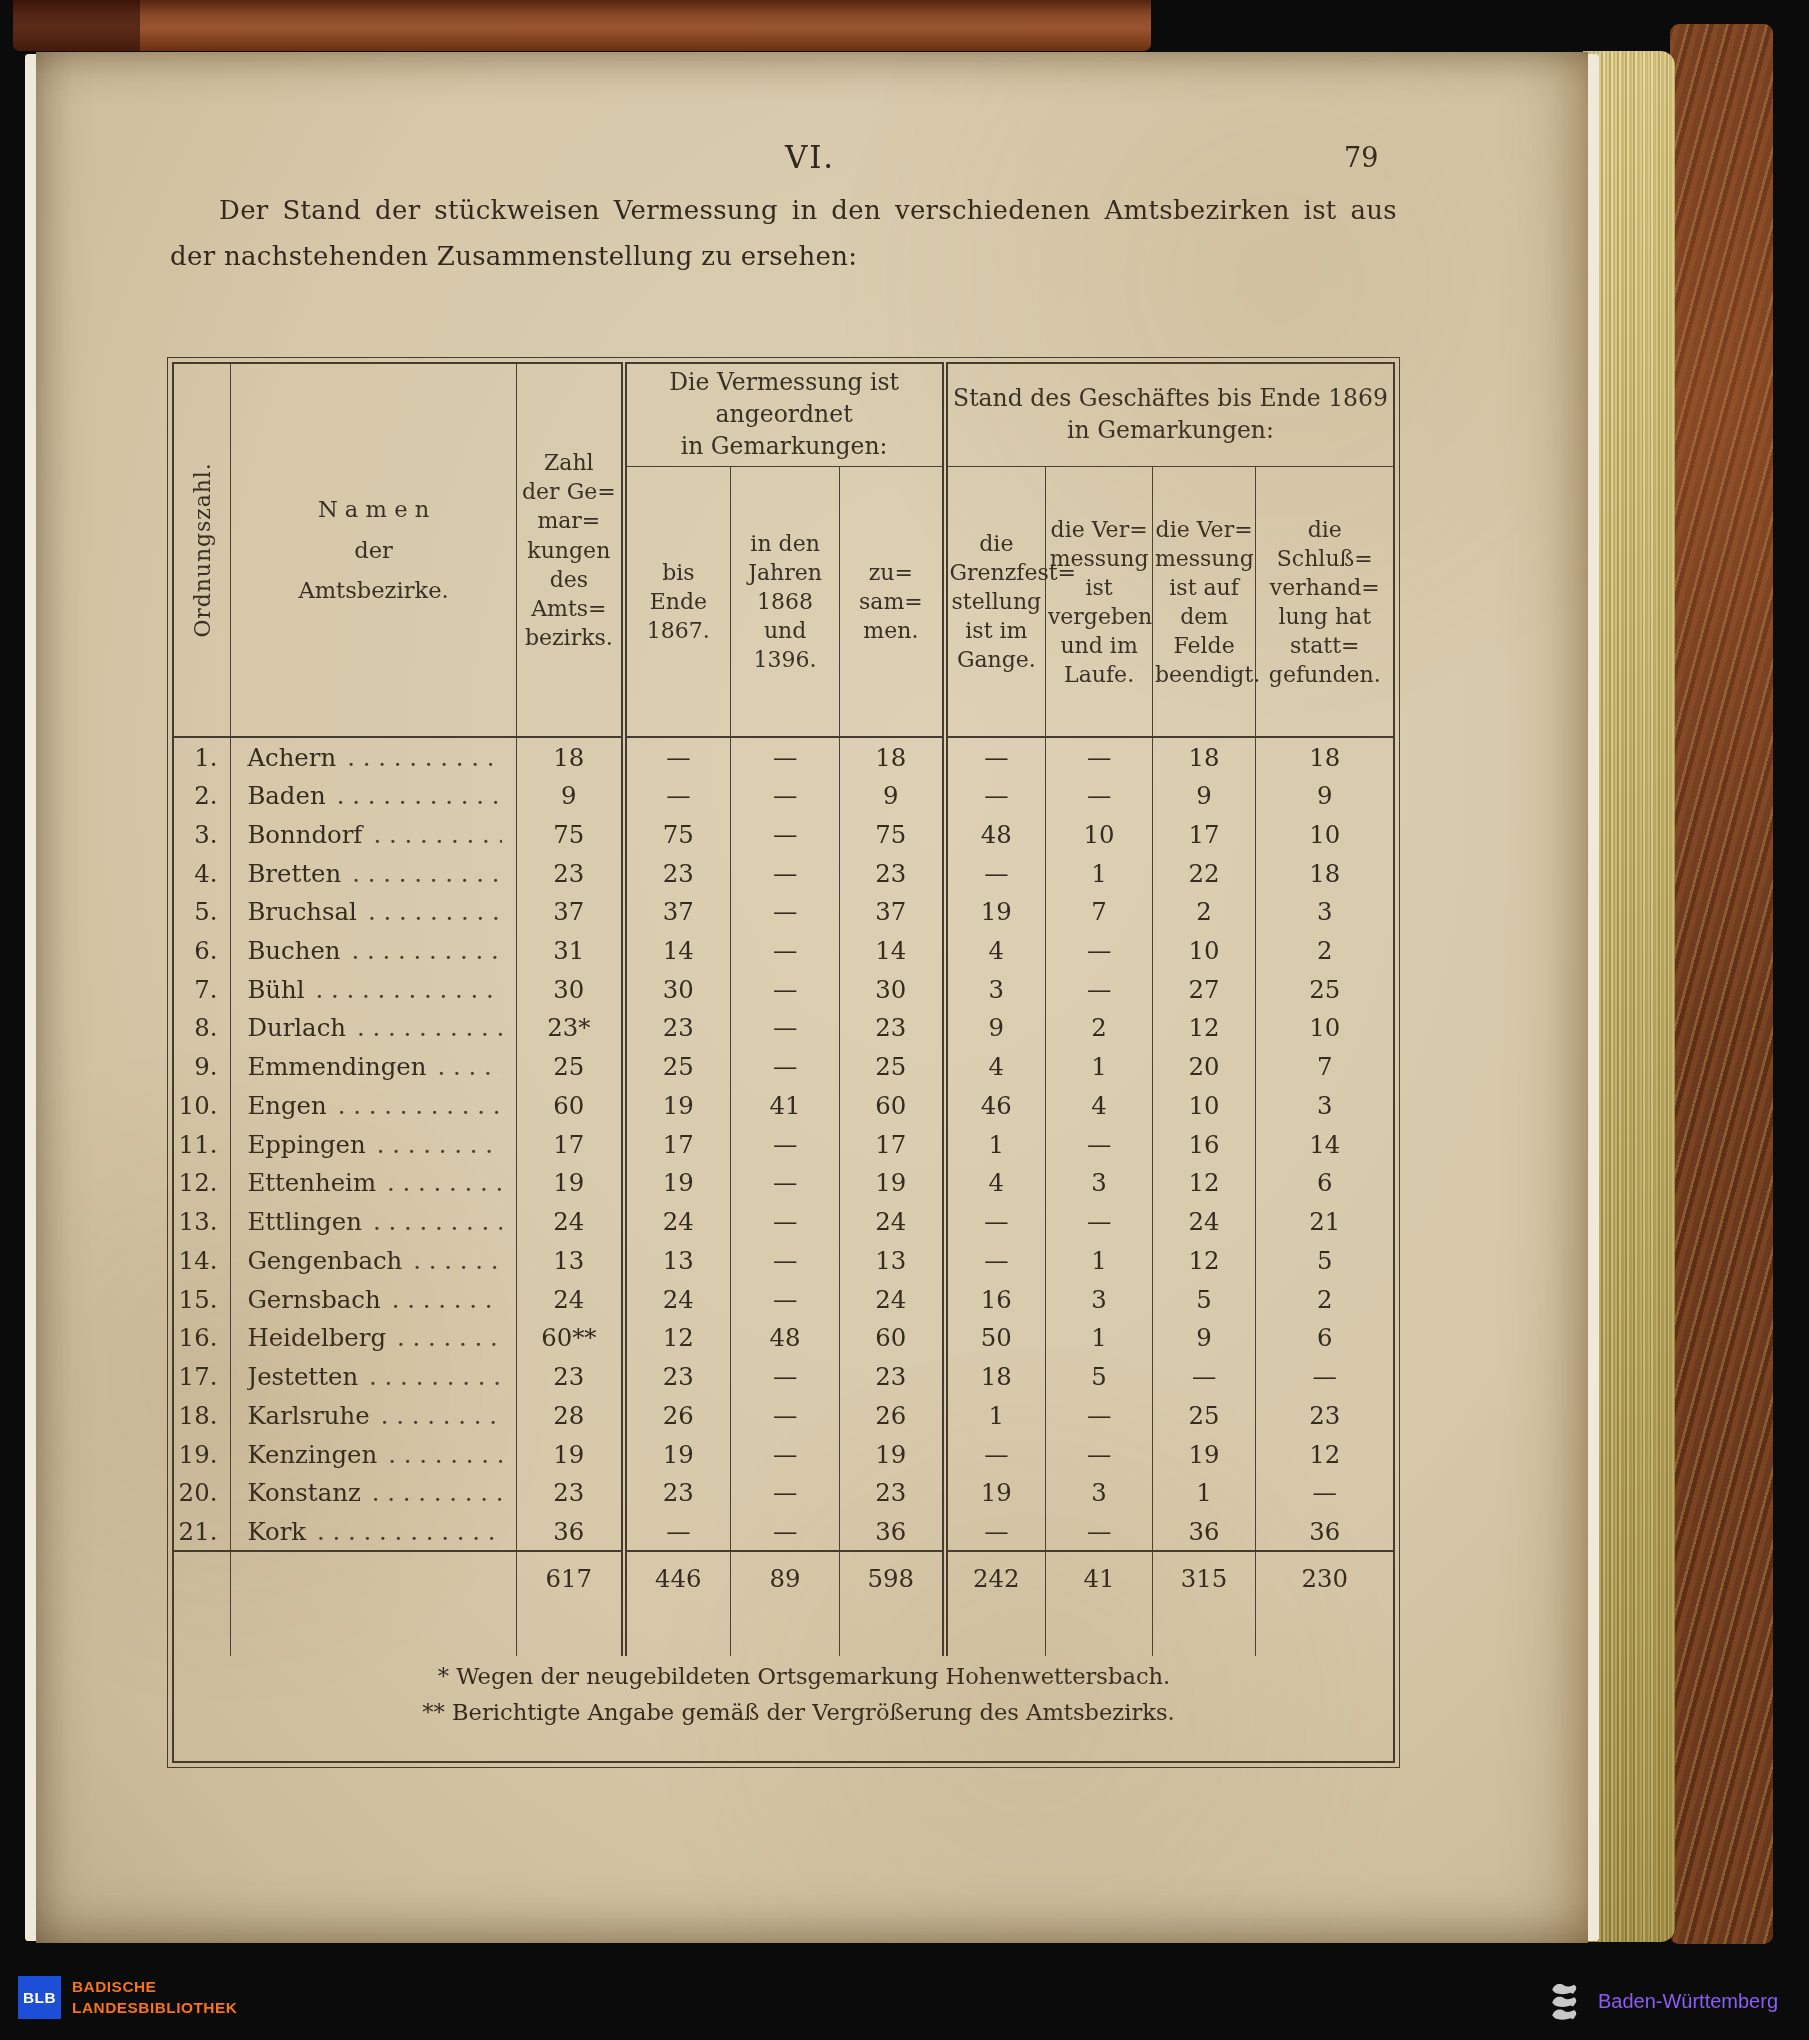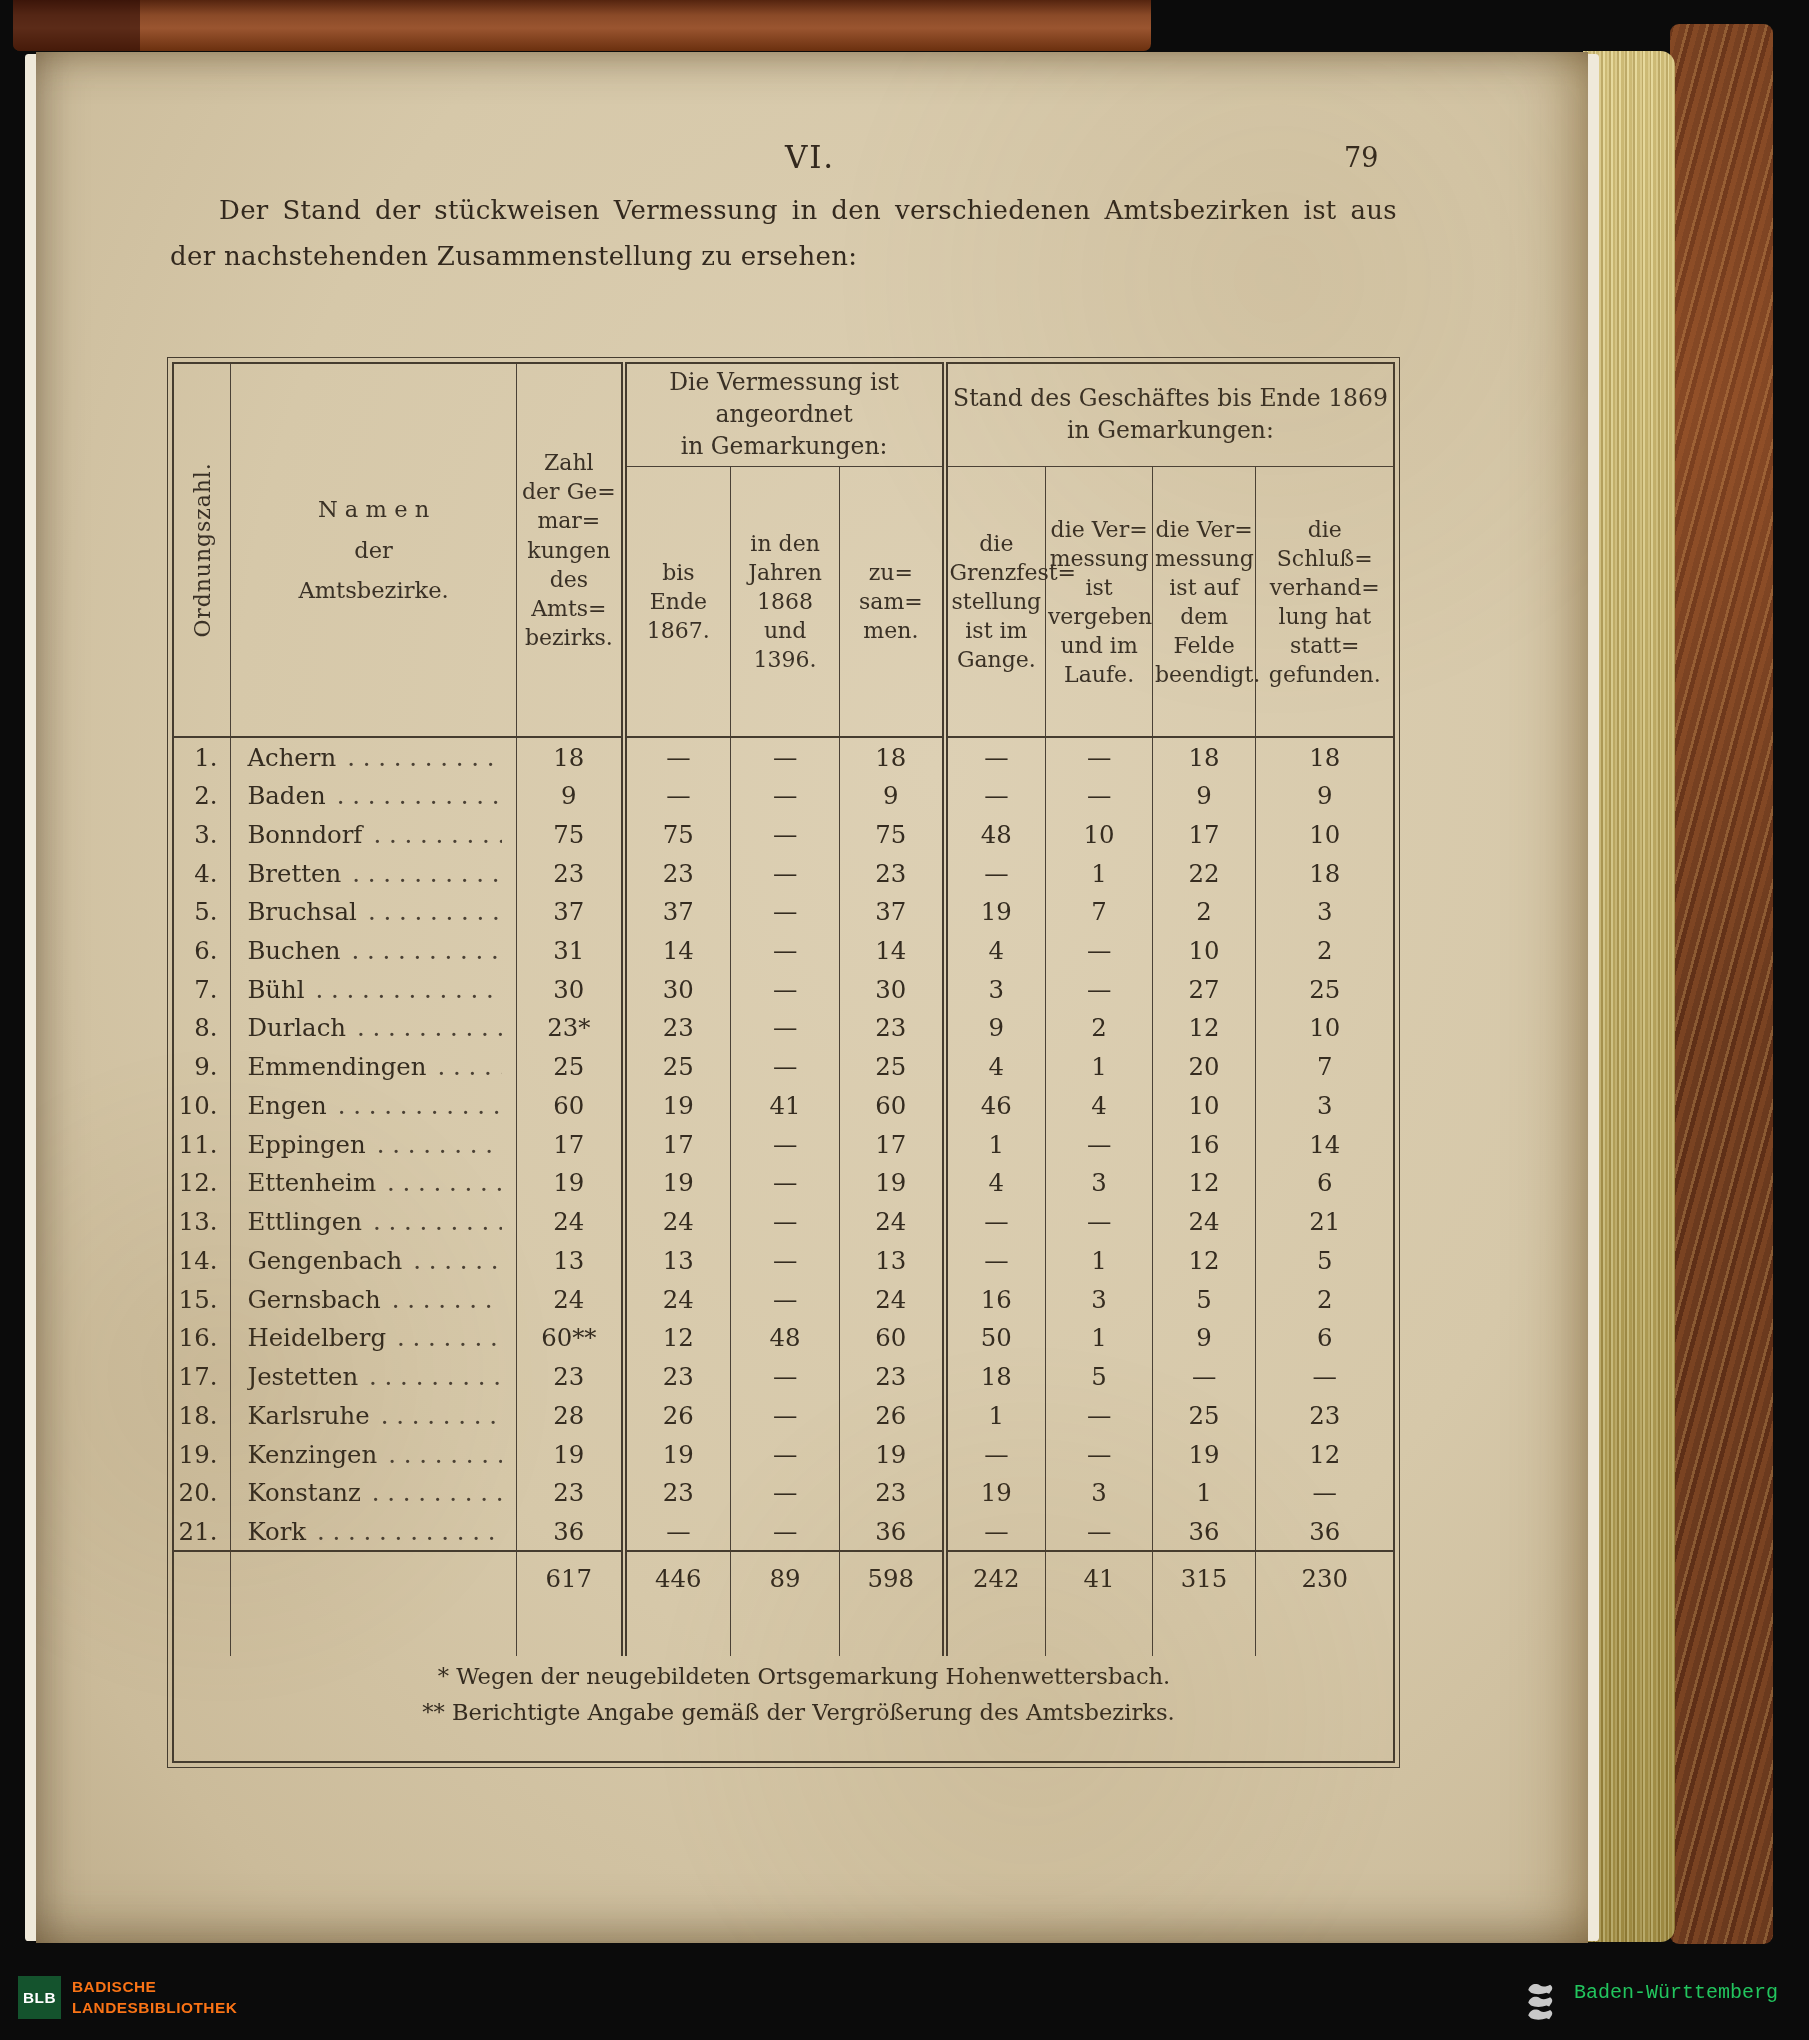--- a/index.html
+++ b/index.html
@@ -69,26 +69,26 @@
   tr.totals{height:52px;}
   tr.totals td{border-top:2.7px solid #453c2f;}
   tr.filler{height:51px;}
   tr.fnrow td{vertical-align:bottom;padding-bottom:31px;text-align:center;font-size:22.6px;line-height:1.6;
     border-left:0;border-right:0;}
   .fn1{margin-left:41px;}
   .fn2{margin-left:30px;}
 
   
   .footer-left{position:absolute;left:18px;top:1976px;display:flex;gap:11px;align-items:center;}
-  .blb-badge{width:43px;height:43px;background:#14532d;color:#fff;display:flex;align-items:center;
+  .blb-badge{width:43px;height:43px;background:#1d4ed8;color:#fff;display:flex;align-items:center;
     justify-content:center;font:bold 15.4px "Liberation Sans", sans-serif;letter-spacing:0.5px;}
   .blb-text{color:#f97316;font-family:"Liberation Sans", sans-serif;font-weight:bold;font-size:15.4px;
     line-height:1.3;letter-spacing:0.5px;}
-  .footer-right{position:absolute;right:31px;top:1981px;display:flex;gap:12.7px;
-    color:#22c55e;font-family:Liberation Mono, monospace;font-size:20px;}
+  .footer-right{position:absolute;right:31px;top:1981px;display:flex;gap:12.7px;align-items:center;
+    color:#8b5cf6;font-family:Liberation Sans, sans-serif;font-size:20px;}
   .arms{width:40px;height:40px;}
 </style>
 </head>
 <body>
 
 <div id="canvas">
 
   <div class="book-top"></div>
   <div class="book-cover-right"></div>
   <div class="fore-edge"></div>

